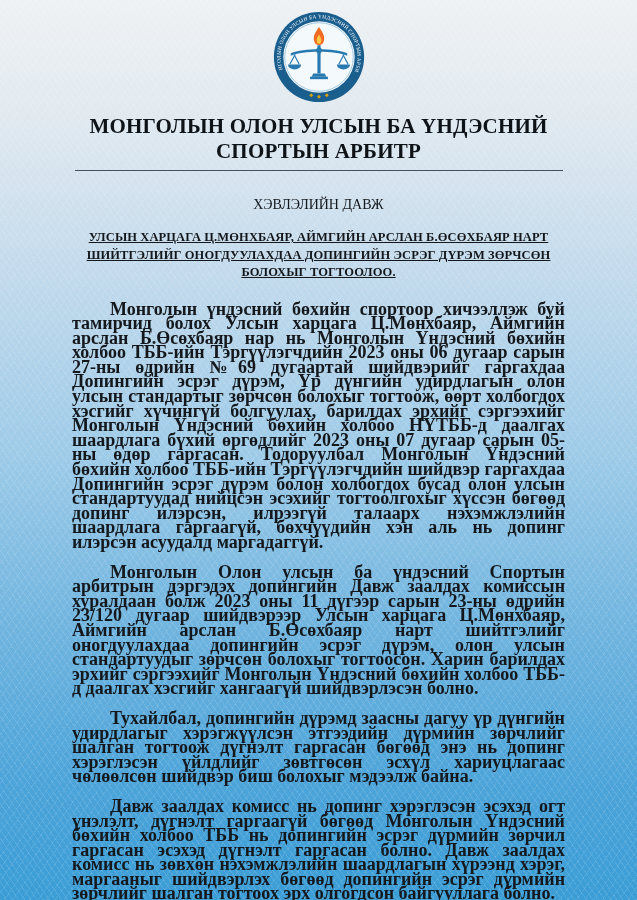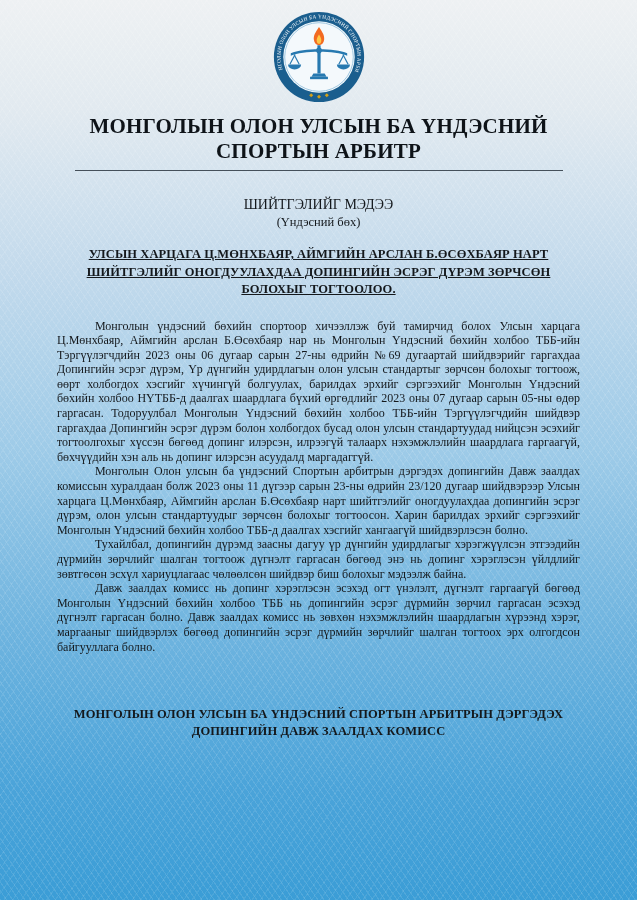--- a/index.html
+++ b/index.html
@@ -36,22 +36,22 @@
   }
   .rule{width:488px;margin:6px auto 0;border:0;border-top:1.5px solid #45505a;}
   .press{margin-top:26px;text-align:center;font-size:14px;}
   .press-sub{margin-top:2px;text-align:center;font-size:12.5px;}
   .statement{
     margin:16px auto 0;width:482px;text-align:center;
     font-weight:bold;font-size:12.5px;line-height:17.5px;letter-spacing:.1px;text-decoration:underline;
   }
   .bodytext{margin:20px 57px 0;}
   .bodytext p{
-    margin:0;text-align:justify;text-indent:38px;
-    font-size:12px;line-height:14.6px;
+    margin:15px;text-align:justify;text-indent:38px;
+    font-size:18px;line-height:14.6px;font-weight:bold;
   }
   .committee{
     margin:52px auto 0;width:522px;text-align:center;
     font-weight:bold;font-size:12.5px;line-height:17px;letter-spacing:.1px;
   }
   .date{margin-top:15px;text-align:center;font-size:12.5px;}
 </style>
 </head>
 <body>
 
@@ -98,22 +98,21 @@
         <rect x="40.2" y="89.2" width="3" height="3" transform="rotate(45 41.7 90.7)"></rect>
         <rect x="48.5" y="90.8" width="3" height="3" transform="rotate(45 50 92.3)"></rect>
         <rect x="56.8" y="89.2" width="3" height="3" transform="rotate(45 58.3 90.7)"></rect>
       </g>
     </svg>
 
     <h1 class="title">МОНГОЛЫН ОЛОН УЛСЫН БА ҮНДЭСНИЙ СПОРТЫН АРБИТР</h1>
 
     <hr class="rule">
 
-    <div class="press">ШИЙТГЭЛИЙГ МЭДЭЭ</div>
-    <div class="press-sub">(Үндэсний бөх)</div>
+    <div class="press">ХЭВЛЭЛИЙН ДАВЖ</div>
 
     <div class="statement">УЛСЫН ХАРЦАГА Ц.МӨНХБАЯР, АЙМГИЙН АРСЛАН Б.ӨСӨХБАЯР НАРТ ШИЙТГЭЛИЙГ ОНОГДУУЛАХДАА ДОПИНГИЙН ЭСРЭГ ДҮРЭМ ЗӨРЧСӨН БОЛОХЫГ ТОГТООЛОО.</div>
 
     <div class="bodytext">
       <p>Монголын үндэсний бөхийн спортоор хичээллэж буй тамирчид болох Улсын харцага Ц.Мөнхбаяр, Аймгийн арслан Б.Өсөхбаяр нар нь Монголын Үндэсний бөхийн холбоо ТББ-ийн Тэргүүлэгчдийн 2023 оны 06 дугаар сарын 27-ны өдрийн №69 дугаартай шийдвэрийг гаргахдаа Допингийн эсрэг дүрэм, Үр дүнгийн удирдлагын олон улсын стандартыг зөрчсөн болохыг тогтоож, өөрт холбогдох хэсгийг хүчингүй болгуулах, барилдах эрхийг сэргээхийг Монголын Үндэсний бөхийн холбоо НҮТББ-д даалгах шаардлага бүхий өргөдлийг 2023 оны 07 дугаар сарын 05-ны өдөр гаргасан. Тодоруулбал Монголын Үндэсний бөхийн холбоо ТББ-ийн Тэргүүлэгчдийн шийдвэр гаргахдаа Допингийн эсрэг дүрэм болон холбогдох бусад олон улсын стандартуудад нийцсэн эсэхийг тогтоолгохыг хүссэн бөгөөд допинг илэрсэн, илрээгүй талаарх нэхэмжлэлийн шаардлага гаргаагүй, бөхчүүдийн хэн аль нь допинг илэрсэн асуудалд маргадаггүй.</p>
       <p>Монголын Олон улсын ба үндэсний Спортын арбитрын дэргэдэх допингийн Давж заалдах комиссын хуралдаан болж 2023 оны 11 дүгээр сарын 23-ны өдрийн 23/120 дугаар шийдвэрээр Улсын харцага Ц.Мөнхбаяр, Аймгийн арслан Б.Өсөхбаяр нарт шийтгэлийг оногдуулахдаа допингийн эсрэг дүрэм, олон улсын стандартуудыг зөрчсөн болохыг тогтоосон. Харин барилдах эрхийг сэргээхийг Монголын Үндэсний бөхийн холбоо ТББ-д даалгах хэсгийг хангаагүй шийдвэрлэсэн болно.</p>
       <p>Тухайлбал, допингийн дүрэмд заасны дагуу үр дүнгийн удирдлагыг хэрэгжүүлсэн этгээдийн дүрмийн зөрчлийг шалган тогтоож дүгнэлт гаргасан бөгөөд энэ нь допинг хэрэглэсэн үйлдлийг зөвтгөсөн эсхүл хариуцлагаас чөлөөлсөн шийдвэр биш болохыг мэдээлж байна.</p>
       <p>Давж заалдах комисс нь допинг хэрэглэсэн эсэхэд огт үнэлэлт, дүгнэлт гаргаагүй бөгөөд Монголын Үндэсний бөхийн холбоо ТББ нь допингийн эсрэг дүрмийн зөрчил гаргасан эсэхэд дүгнэлт гаргасан болно. Давж заалдах комисс нь зөвхөн нэхэмжлэлийн шаардлагын хүрээнд хэрэг, маргааныг шийдвэрлэх бөгөөд допингийн эсрэг дүрмийн зөрчлийг шалган тогтоох эрх олгогдсон байгууллага болно.</p>
     </div>
 

